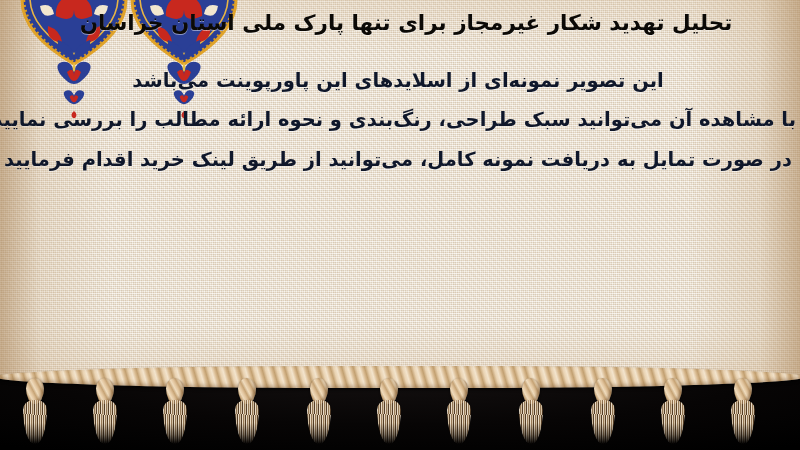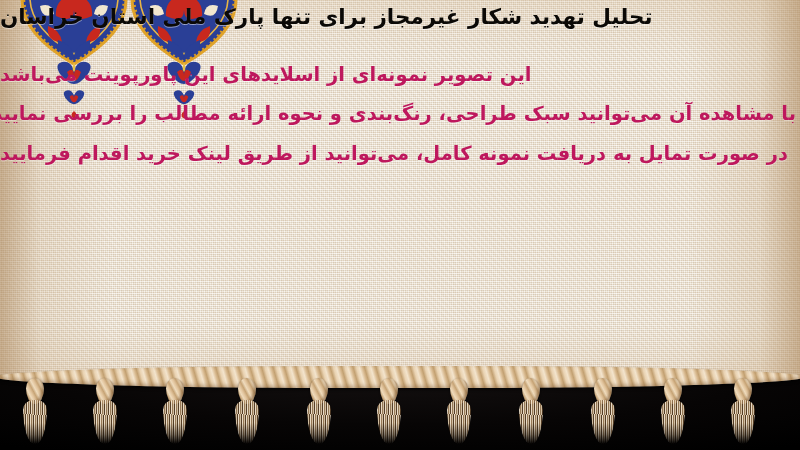--- a/index.html
+++ b/index.html
@@ -78,22 +78,22 @@
   .ornament { position: absolute; top: -52px; }
   .ornament.one  { left: 14px; }
   .ornament.two  { left: 124px; }
 
   
   .content {
     position: absolute;
     top: 0;
     right: 0;
     left: 0;
-    padding: 2px 4px 0 0;
-    text-align: left;
+    padding: 8px 4px 0 0;
+    text-align: center;
     direction: rtl;
   }
   .title {
     font-size: 21.5px;
     font-weight: bold;
     color: #0b0906;
     line-height: 1.42;
     letter-spacing: 0px;
     text-shadow: 0 1px 0 rgba(255,255,255,0.45);
   }
@@ -101,21 +101,21 @@
     display: block;
     margin-right: -16px;   
     white-space: nowrap;
   }
   .title .line-2 {
     display: block;
     margin-right: 56px;
   }
   .body {
     margin-top: 22px;
-    color: #be185d;
+    color: #0f172a;
     text-shadow: 0 1px 0 rgba(255,255,255,0.40);
   }
   .body .bline {
     display: block;
     font-size: 19.5px;
     line-height: 2.05;
     font-weight: 600;
     white-space: nowrap;
   }
 

